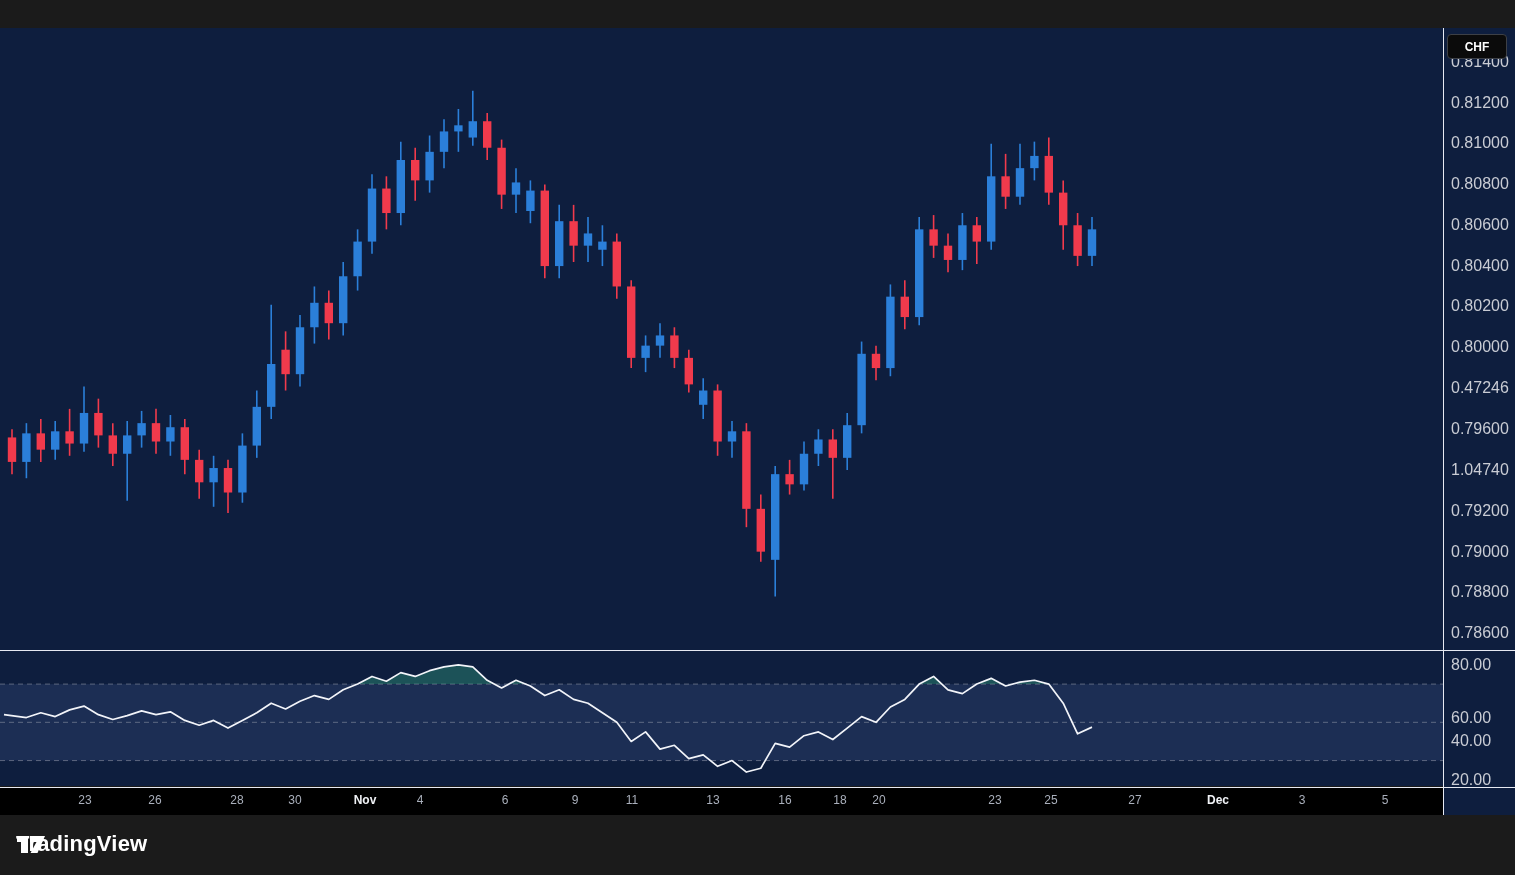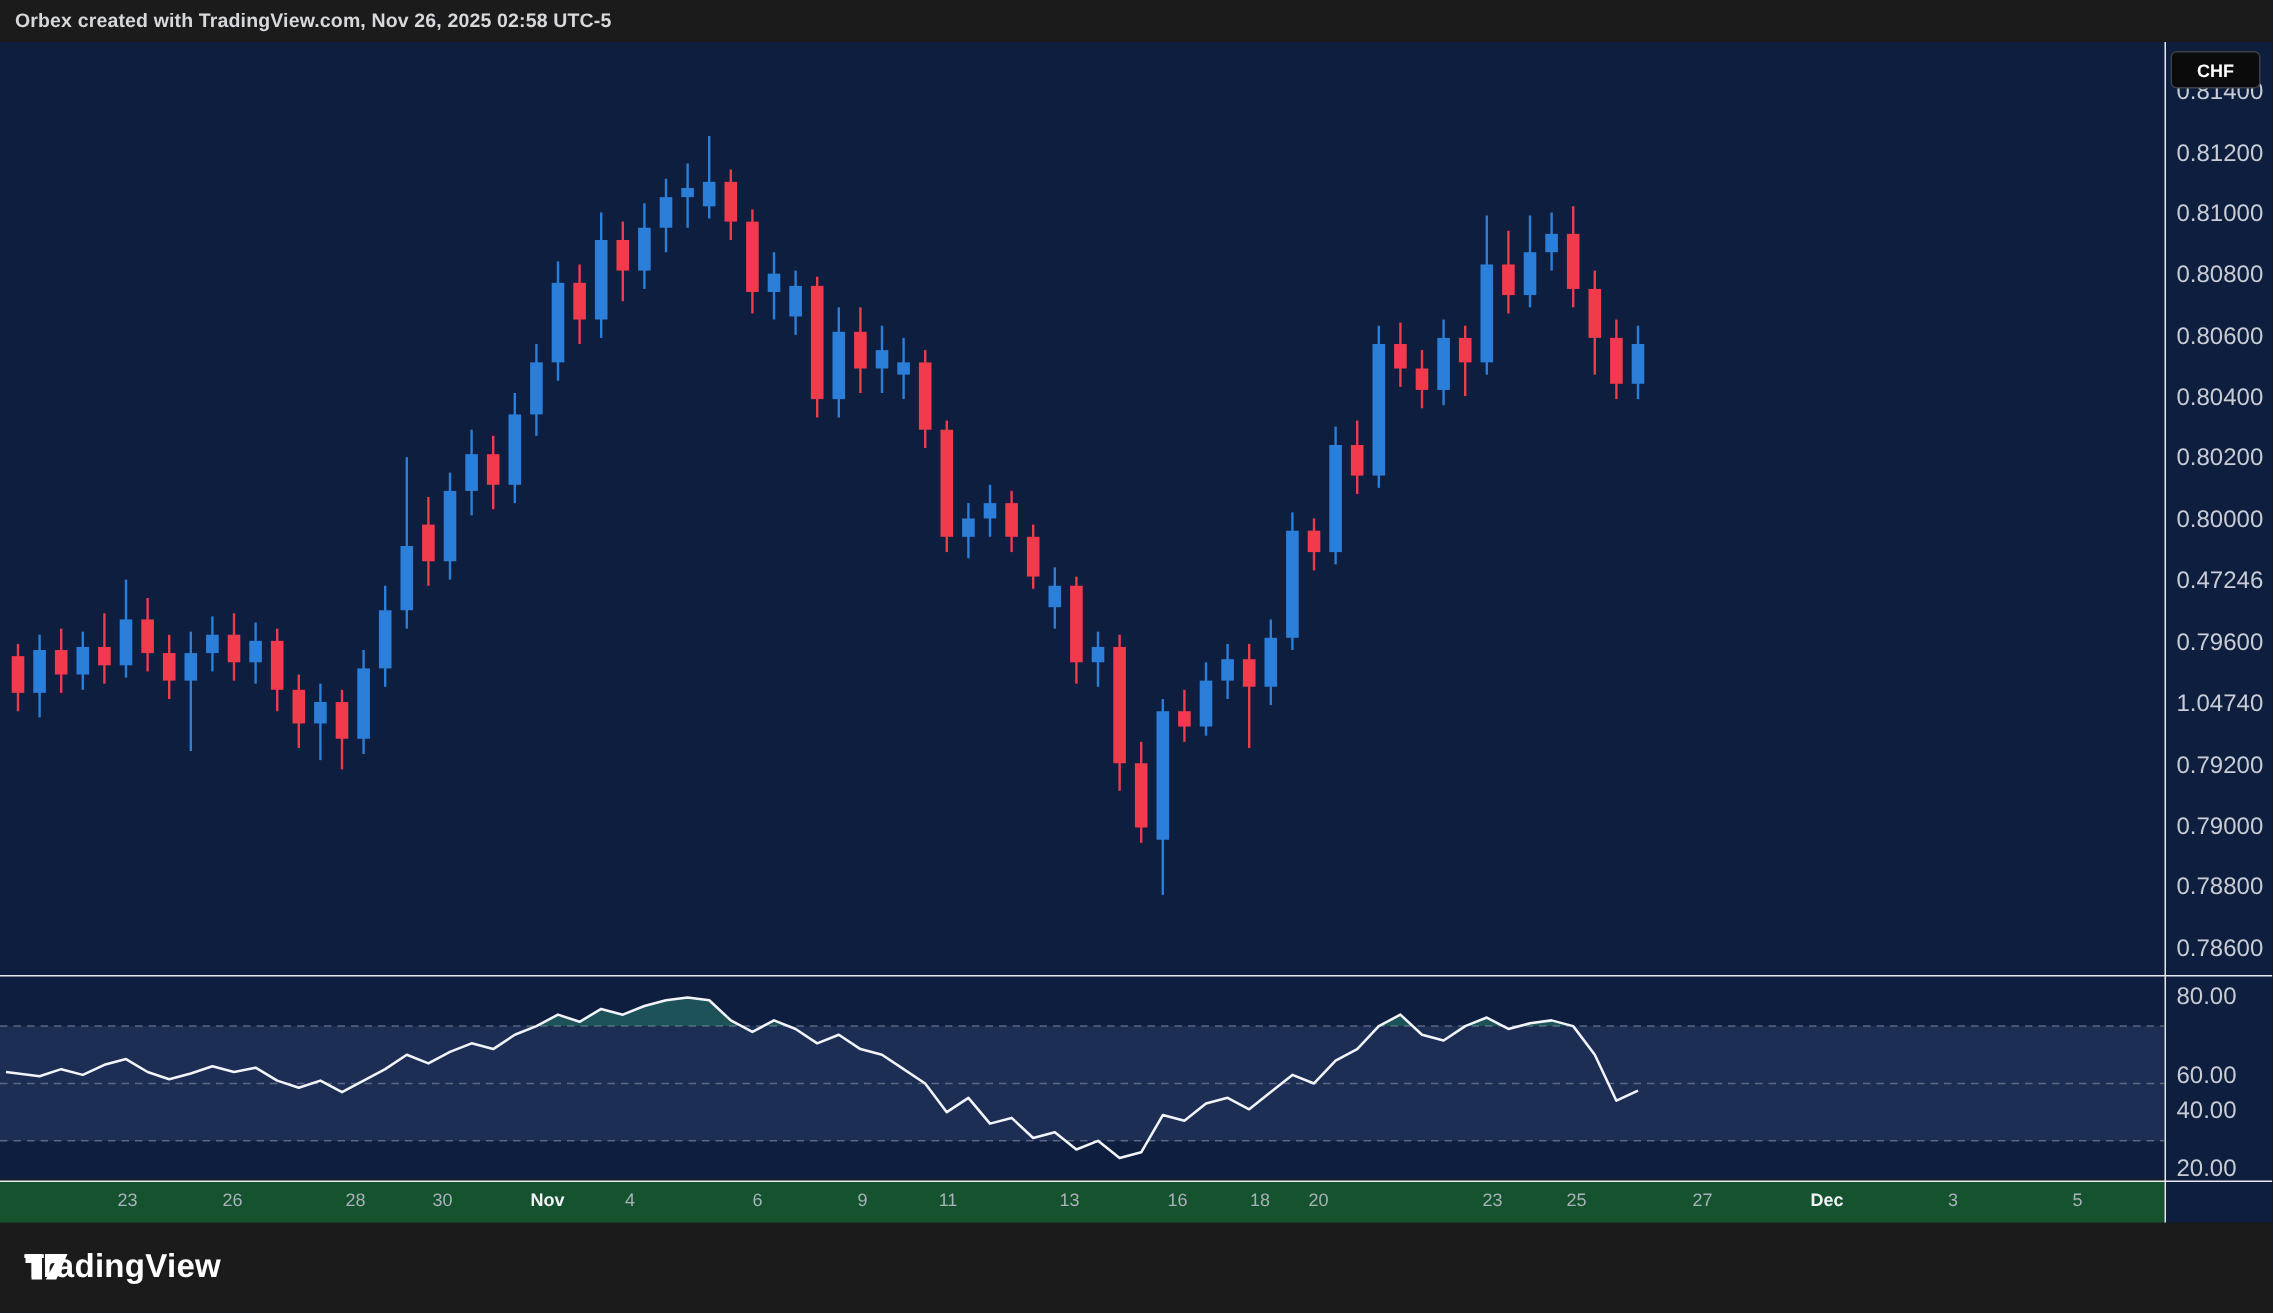--- a/index.html
+++ b/index.html
@@ -2,42 +2,39 @@
 <html><head>
 <meta charset="utf-8">
 <style>
   html,body{margin:0;padding:0;background:#1b1b1b;}
   .frame{position:relative;width:1515px;height:875px;background:#1b1b1b;overflow:hidden;
          font-family:"Liberation Sans",sans-serif;}
   .titlebar{position:absolute;left:0;top:0;width:100%;height:28px;background:#1b1b1b;}
   .titlebar span{position:absolute;left:10px;top:6px;font-size:13px;font-weight:bold;color:#d6d8dc;letter-spacing:.1px;}
   .price-pane{position:absolute;left:0;top:28px;width:1443px;height:622px;background:#0e1e3e;}
   .rsi-pane{position:absolute;left:0;top:651px;width:1443px;height:135px;background:#0e1e3e;}
-  .time-axis{position:absolute;left:0;top:788px;width:1443px;height:27px;background:#14532d;}
+  .time-axis{position:absolute;left:0;top:788px;width:1443px;height:27px;background:#000000;}
   .price-axis{position:absolute;left:1444px;top:28px;width:71px;height:787px;background:#0e1e3e;}
   .sep-h{position:absolute;left:0;width:1515px;height:1px;background:#e6e9f2;z-index:5;}
   .sep-v{position:absolute;left:1443px;top:28px;width:1px;height:787px;background:#e6e9f2;z-index:5;}
   .axis-label{position:absolute;left:7px;transform:translateY(-50%);font-size:16px;color:#c9ccd4;white-space:nowrap;}
   .time-label{position:absolute;top:5px;transform:translateX(-50%);font-size:12px;color:#aab0bc;}
   .time-label.month{color:#f0f2f6;font-weight:bold;}
   .badge{position:absolute;left:3px;top:6px;width:58px;height:23px;background:#0b0b0b;border:1px solid #3d4046;
          border-radius:4px;color:#fff;font-size:12px;font-weight:bold;display:flex;align-items:center;justify-content:center;z-index:6;}
   .tvlogo{position:absolute;left:16px;top:831px;display:flex;align-items:center;gap:9px;}
   .tvlogo svg{display:block;}
   .tvlogo .word{color:#fff;font-size:22px;font-weight:bold;letter-spacing:.2px;}
   svg{position:absolute;left:0;top:0;}
 </style>
 </head>
 <body>
 
 <div class="frame">
 
-  <div class="titlebar">
-    <span>Orbex created with TradingView.com, Nov 26, 2025 02:58 UTC-5</span>
-  </div>
 
   <div class="price-pane">
     <svg id="price-svg" width="1443" height="622">
         <g>
           <line x1="12" x2="12" y1="401.27058051820177" y2="446.150869137423" stroke="#f13a4c" stroke-width="1.6"></line>
           <rect x="7.8" y="409.43063299442485" width="8.4" height="24.480157428664654" fill="#f13a4c"></rect>
         </g>
         <g>
           <line x1="26.4" x2="26.4" y1="395.15054116103613" y2="450.2308953755334" stroke="#2b7fd9" stroke-width="1.6"></line>
           <rect x="22.2" y="405.35060675631445" width="8.4" height="28.56018366677506" fill="#2b7fd9"></rect>

